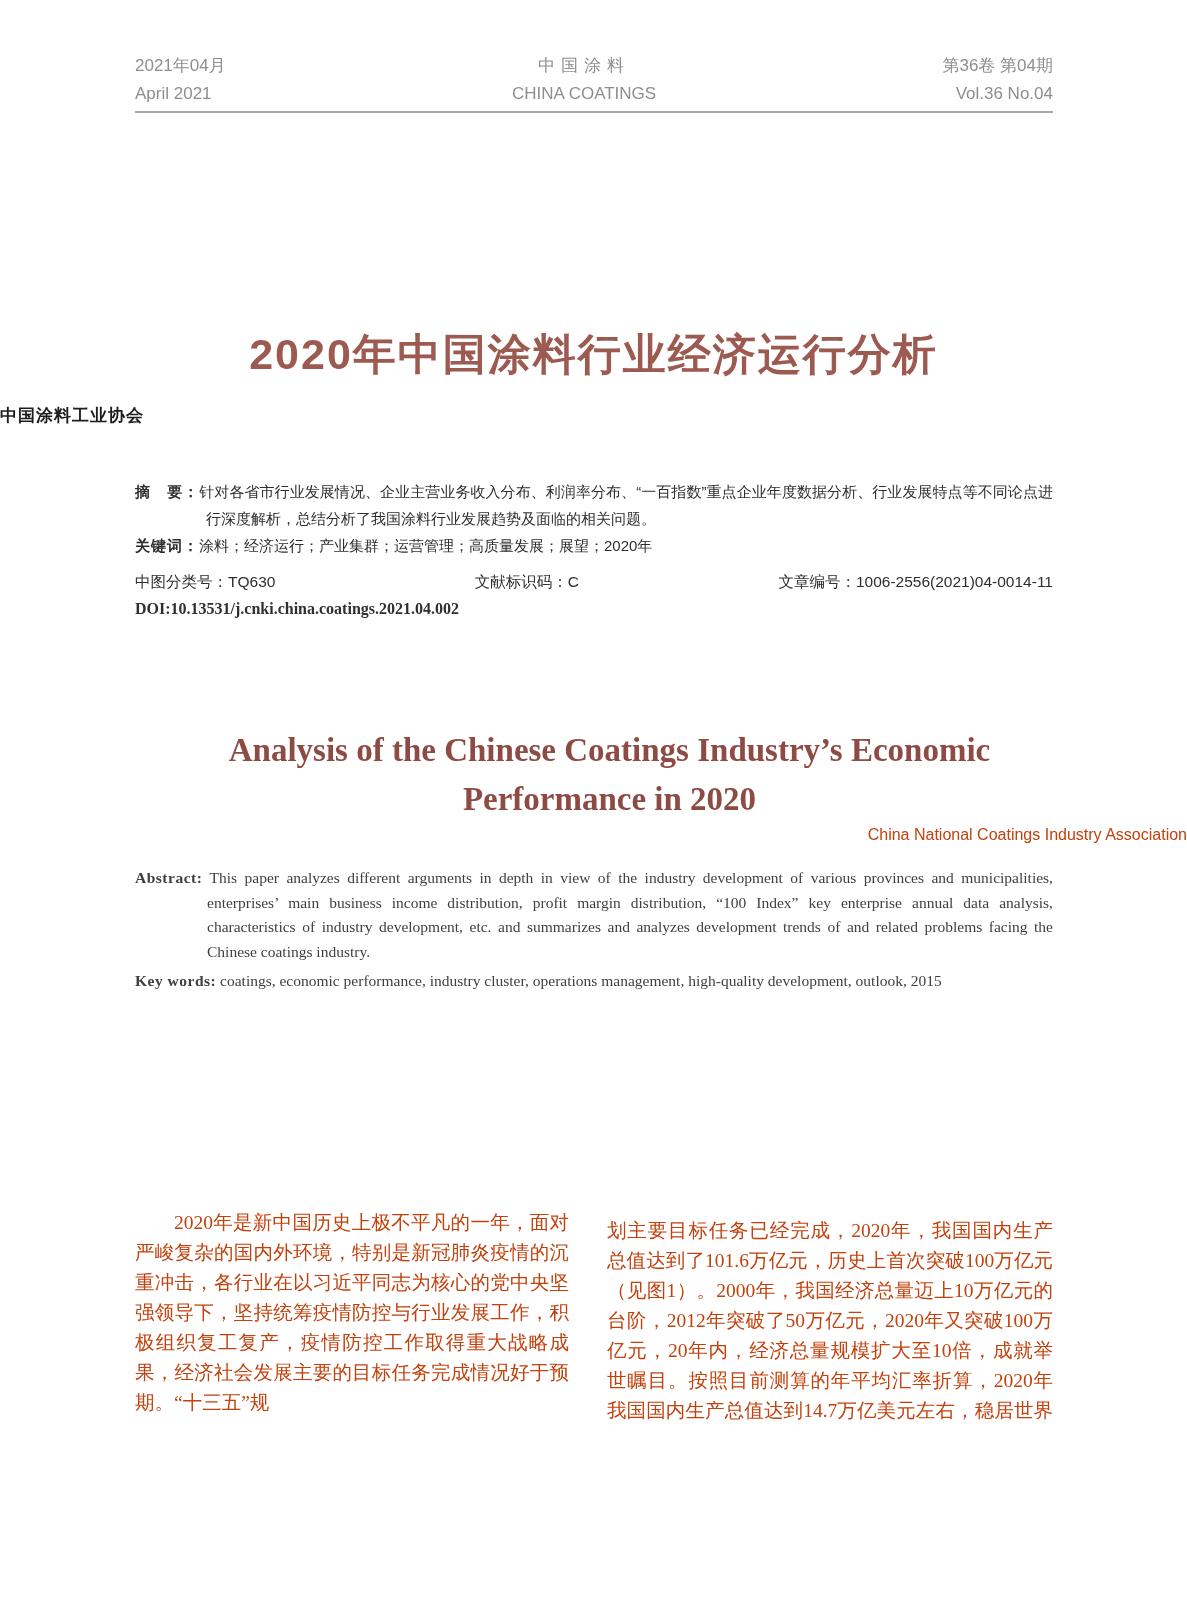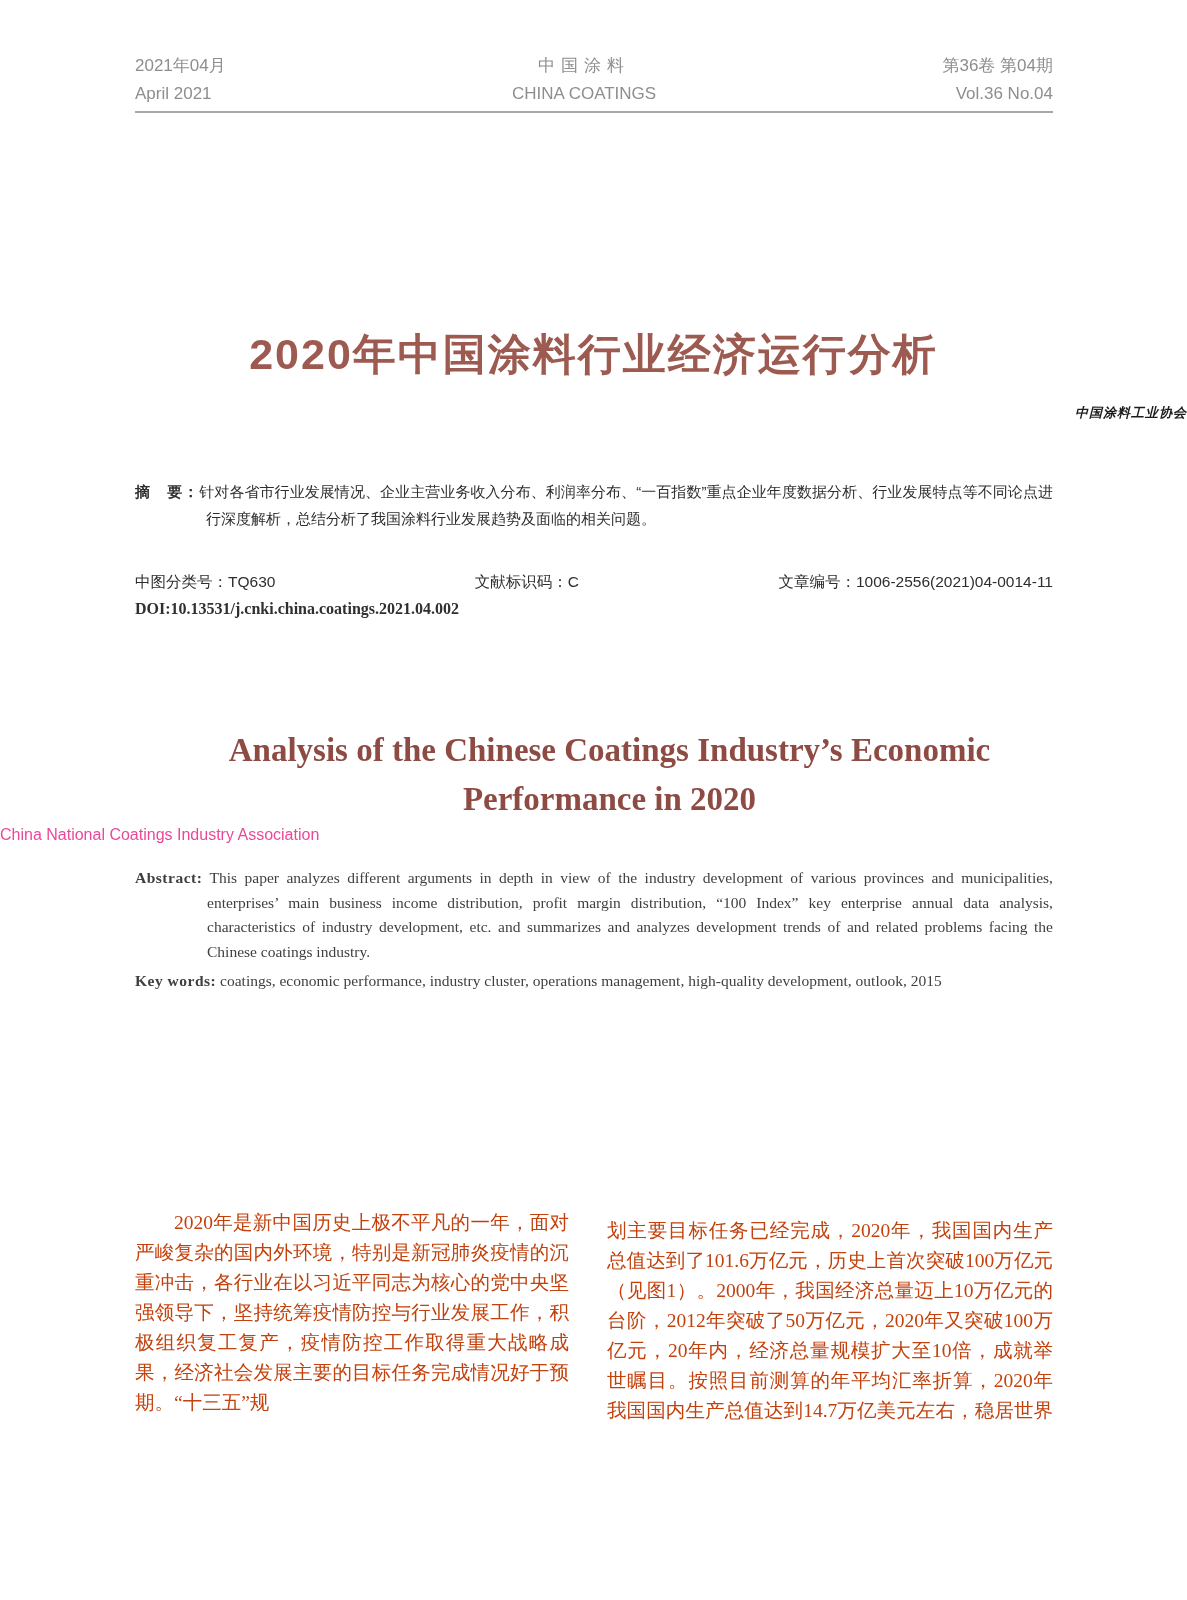--- a/index.html
+++ b/index.html
@@ -11,43 +11,43 @@
             justify-content:space-between;color:#8e8e8e;font-size:17px;line-height:28px;}
   .mast-col.left{text-align:left;}
   .mast-col.center{text-align:center;}
   .mast-col.right{text-align:right;}
   .journal-zh{letter-spacing:6px;}
   .mast-rule{position:absolute;top:111px;left:135px;right:134px;border-top:2px solid #a8a8a8;}
 
   
   .title-zh{position:absolute;top:326px;left:0;width:100%;margin:0;text-align:center;
             font-size:43px;font-weight:bold;color:#9c5a50;letter-spacing:2px;}
-  .author-zh{position:absolute;top:404px;left:0;width:100%;text-align:right;
-             font-size:13px;font-weight:bold;color:#1d1d1d;letter-spacing:1px;font-style:italic;}
+  .author-zh{position:absolute;top:404px;left:0;width:100%;text-align:left;
+             font-size:17px;font-weight:bold;color:#1d1d1d;letter-spacing:1px;}
 
   
   .abs-zh{position:absolute;top:478px;left:135px;width:918px;color:#2e2e2e;
           font-size:15px;line-height:27px;}
   .abs-zh p{margin:0;text-align:justify;}
   .zh-abs-p{padding-left:71px;text-indent:-71px;}
   .lbl{font-weight:bold;letter-spacing:1px;}
 
   
   .meta-row{position:absolute;top:572px;left:135px;width:918px;display:flex;
             justify-content:space-between;font-size:15.5px;color:#2e2e2e;}
   .doi{position:absolute;top:600px;left:135px;font-family:"Liberation Serif",serif;
        font-size:16px;color:#2f2f2f;font-weight:bold;}
 
   
   .title-en{position:absolute;top:710px;left:0;width:100%;margin:16px;text-align:center;
             font-family:"Liberation Serif",serif;font-weight:bold;font-size:33px;
             line-height:49px;color:#8d4b43;}
   .title-en .tl{display:block;}
-  .author-en{position:absolute;top:826px;left:0;width:100%;text-align:left;
-             font-size:16px;color:#ec4899;}
+  .author-en{position:absolute;top:826px;left:0;width:100%;text-align:right;
+             font-size:16px;color:#c2410c;}
 
   
   .abs-en{position:absolute;top:866px;left:135px;width:918px;color:#3f3f3f;
           font-family:"Liberation Serif",serif;font-size:15.5px;line-height:24.5px;}
   .abs-en p{margin:0;text-align:justify;}
   .hang-en{padding-left:72px;text-indent:-72px;}
   .kw-en{margin-top:5px !important;padding-left:83px;text-indent:-83px;}
   .lbl-en{font-weight:bold;letter-spacing:0.5px;}
 
   
@@ -93,20 +93,21 @@
       <div>Vol.36 No.04</div>
     </div>
   </header>
   <div class="mast-rule"></div>
 
   <h1 class="title-zh">2020年中国涂料行业经济运行分析</h1>
   <div class="author-zh">中国涂料工业协会</div>
 
   <div class="abs-zh">
     <p class="zh-abs-p"><span class="lbl">摘　要：</span><span>针对各省市行业发展情况、企业主营业务收入分布、利润率分布、“一百指数”重点企业年度数据分析、行业发展特点等不同论点进行深度解析，总结分析了我国涂料行业发展趋势及面临的相关问题。</span></p>
+    <p class="zh-kw"><span class="lbl">关键词：</span><span>涂料；经济运行；产业集群；运营管理；高质量发展；展望；2020年</span></p>
   </div>
 
   <div class="meta-row">
     <span>中图分类号：TQ630</span>
     <span>文献标识码：C</span>
     <span>文章编号：1006-2556(2021)04-0014-11</span>
   </div>
   <div class="doi">DOI:10.13531/j.cnki.china.coatings.2021.04.002</div>
 
   <h2 class="title-en">

